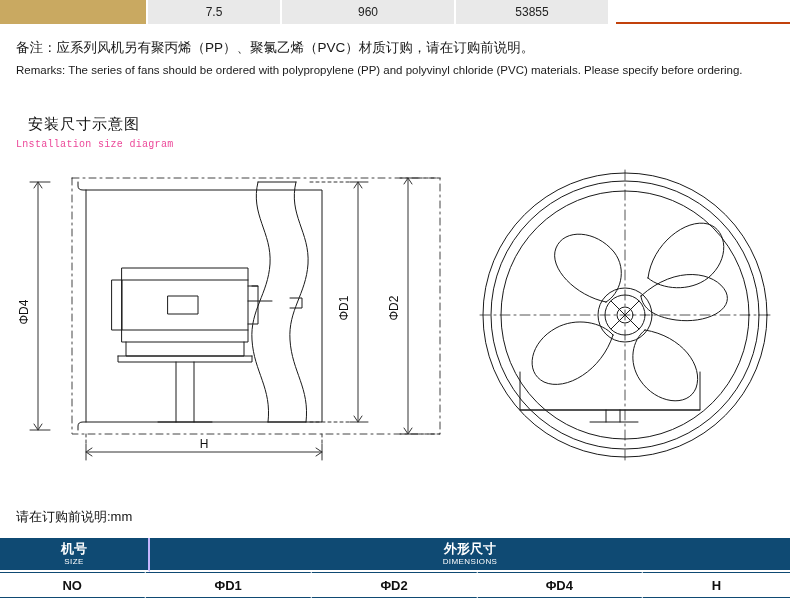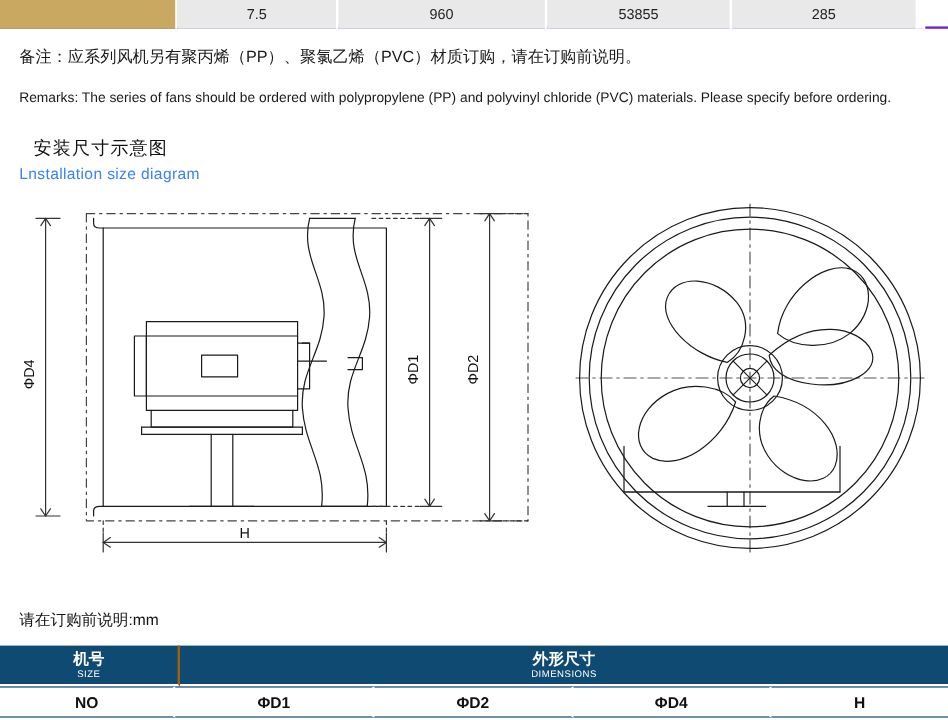--- a/index.html
+++ b/index.html
@@ -14,21 +14,21 @@
     position: relative;
     width: 790px; height: 600px;
     background: #ffffff;
   }
 
   
   .top-table {
     position: absolute; top: 0; left: 0;
     width: 790px; height: 24px;
     display: flex;
-    border-bottom: 2px solid #6d28d9;
+    border-bottom: 2px solid #c2410c;
   }
   .top-table .cell {
     height: 24px;
     display: flex;
     align-items: center;
     justify-content: center;
     font-size: 12px;
     color: #222;
     border-right: 2px solid #ffffff;
   }
@@ -45,42 +45,43 @@
   .remarks .cn {
     font-size: 13.5px;
     color: #1a1a1a;
     line-height: 20px;
     white-space: nowrap;
   }
   .remarks .en {
     font-size: 11.5px;
     color: #1a1a1a;
     line-height: 18px;
-    margin-top: 15px;
+    margin-top: 3px;
     white-space: nowrap;
   }
 
   
   .sec-title {
     position: absolute;
     top: 114px; left: 16px;
   }
   .sec-title .cn {
     font-size: 15px;
     color: #111;
     letter-spacing: 1px;
     line-height: 20px;
     margin-left: 12px;
   }
   .sec-title .en {
-    font-size: 13px;
-    color: #3b82f6;
+    font-size: 10px;
+    color: #ec4899;
     line-height: 20px;
     margin-top: 1px;
     letter-spacing: 0.3px;
+    font-family: Liberation Mono, monospace;
   }
 
   
   .drawing {
     position: absolute;
     top: 160px; left: 0;
     width: 790px; height: 330px;
   }
   .drawing svg { display: block; }
 
@@ -100,21 +101,21 @@
   }
   .bt-row { display: flex; width: 790px; }
   .bt-head {
     height: 34px;
     background: #0f4a73;
     color: #ffffff;
     display: flex;
     flex-direction: column;
     align-items: center;
     justify-content: center;
-    border-right: 2px solid #a16207;
+    border-right: 2px solid #c4b5fd;
     border-bottom: 2px solid #ffffff;
   }
   .bt-head .t1 { font-size: 13px; font-weight: bold; line-height: 14px; }
   .bt-head .t2 { font-size: 8px; line-height: 11px; letter-spacing: 0.4px; }
   .bt-sub {
     height: 26px;
     background: #ffffff;
     color: #111;
     font-size: 13px;
     font-weight: bold;
@@ -135,21 +136,20 @@
 </head>
 <body>
 
 <div class="page">
 
   <div class="top-table">
     <div class="cell c-gold"></div>
     <div class="cell c-grey" style="width:134px">7.5</div>
     <div class="cell c-grey" style="width:174px">960</div>
     <div class="cell c-grey" style="width:154px">53855</div>
-    <div class="cell c-grey" style="width:155px">285</div>
     <div class="cell c-gap"></div>
   </div>
 
   <div class="remarks">
     <div class="cn">备注：应系列风机另有聚丙烯（PP）、聚氯乙烯（PVC）材质订购，请在订购前说明。</div>
     <div class="en">Remarks: The series of fans should be ordered with polypropylene (PP) and polyvinyl chloride (PVC) materials. Please specify before ordering.</div>
   </div>
 
   <div class="sec-title">
     <div class="cn">安装尺寸示意图</div>

